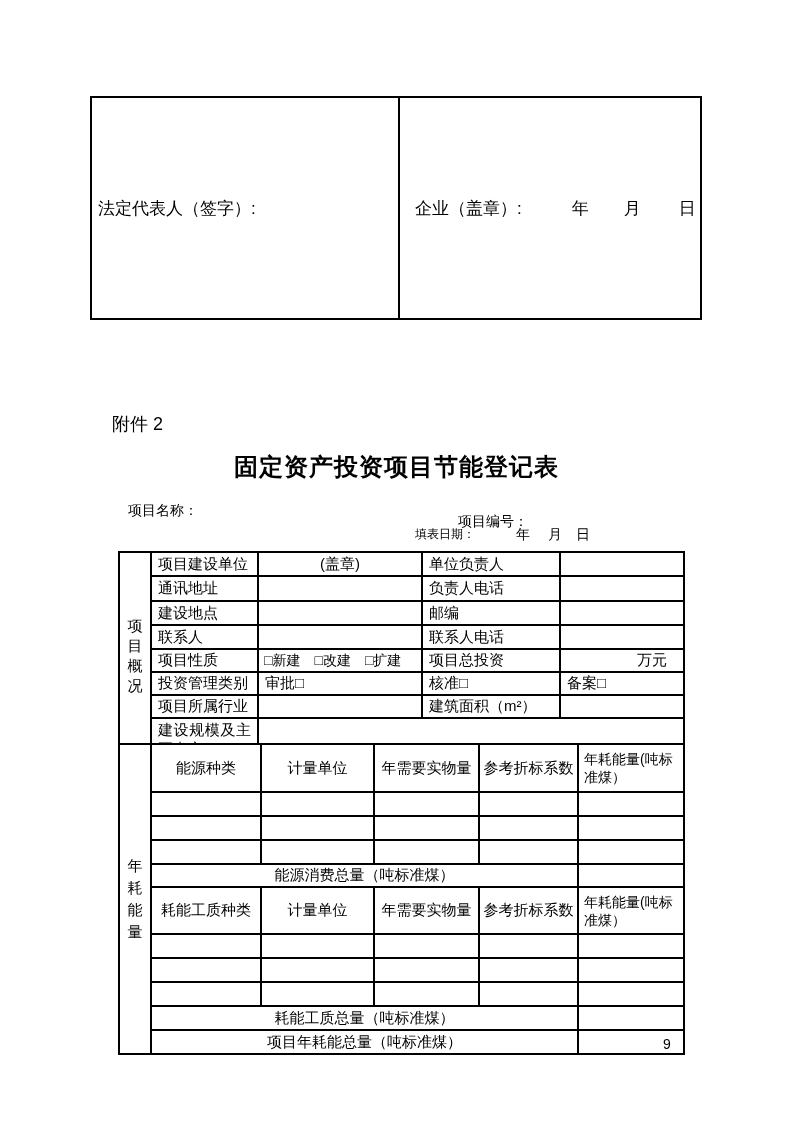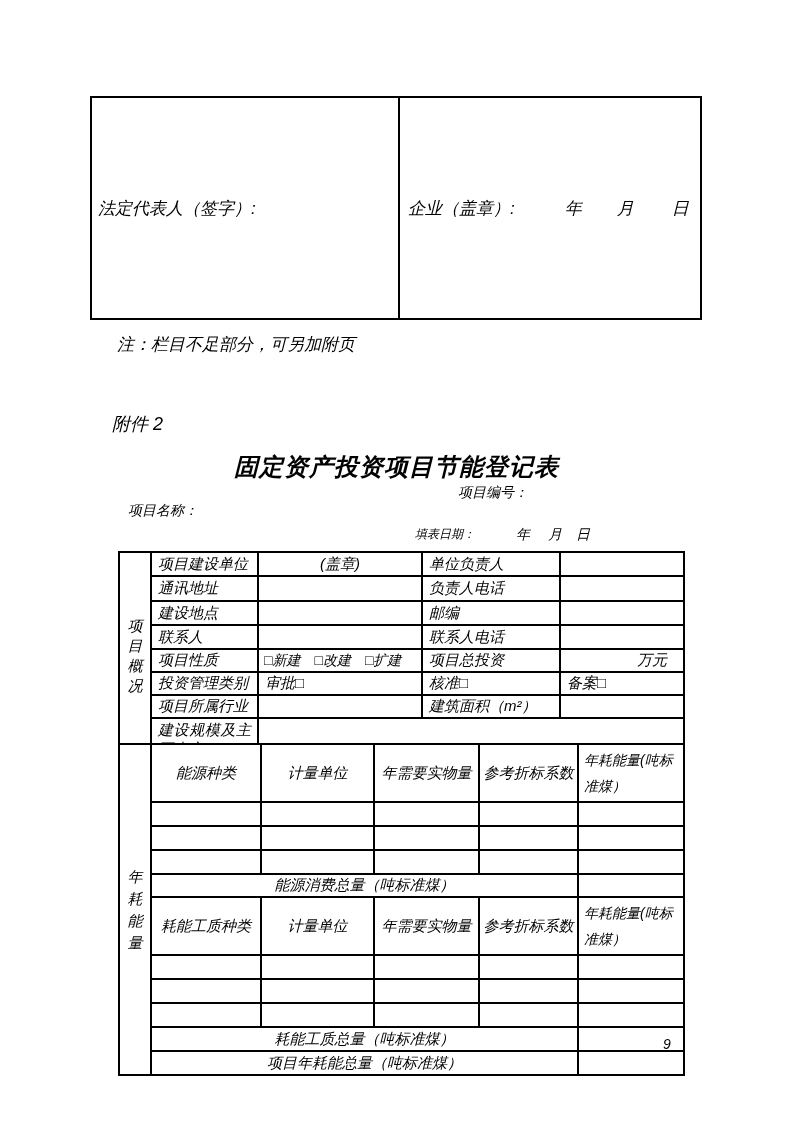--- a/index.html
+++ b/index.html
@@ -1,37 +1,37 @@
 <!DOCTYPE html>
 <html><head>
 <meta charset="utf-8">
 <style>
   html,body { margin:0; padding:0; background:#ffffff; }
   .page {
     position:relative; width:793px; height:1122px; background:#ffffff;
-    font-family:"Liberation Sans", sans-serif; color:#000; overflow:hidden;font-style:italic;
+    font-family:"Liberation Sans", sans-serif; color:#000; overflow:hidden;
     -webkit-font-smoothing:antialiased;
   }
   
   .sig-table {
     position:absolute; left:90px; top:96px; width:612px; height:224px;
     border:2px solid #000; box-sizing:border-box; display:flex;
   }
   .sig-cell { box-sizing:border-box; display:flex; align-items:center; font-size:17px; }
   .sig-left { width:308px; border-right:2px solid #000; padding-left:6px; }
-  .sig-right { flex:1; padding-left:8px;border-radius:27px; }
+  .sig-right { flex:1; padding-left:15px;border-radius:27px; }
   .gap-a { margin-left:50px; }
   .gap-b { margin-left:35px; }
   .gap-c { margin-left:38px; }
 
   .note   { position:absolute; left:117px; top:333px; font-size:17px; }
   .attach { position:absolute; left:112px; top:412px; font-size:18px; }
   .title  { position:absolute; left:0; top:451px; width:100%; text-align:center;
             font-size:24px; font-weight:bold; letter-spacing:1px; }
-  .proj-no   { position:absolute; left:458px; top:484px; font-size:14px; }
+  .proj-no   { position:absolute; left:458px; top:513px; font-size:14px; }
   .proj-name { position:absolute; left:128px; top:502px; font-size:14px; }
   .fill-date { position:absolute; left:415px; top:526px; font-size:12px; }
   .fd { position:absolute; top:526px; font-size:14px; }
   .fd-y { left:516px; } .fd-m { left:548px; } .fd-d { left:576px; }
 
   
   .t { position:absolute; left:118px; border-collapse:collapse; table-layout:fixed;
        background:#fff; }
   .t1 { top:551px; width:565px; }
   .t2 { top:743px; width:565px; }
@@ -40,21 +40,21 @@
   .h21 > td { height:21px; } .h22 > td { height:22px;margin-left:44px; } .h23 > td { height:23px; }
   .h40 > td { height:40px; } .h41 > td { height:41px; } .h42 > td { height:42px; }
 
   .vcell { padding:0 !important; text-align:center; }
   .vtext { display:inline-block; width:16px; word-break:break-all; text-align:center; }
   .v1 { line-height:20px; } .v2 { line-height:22px; }
   .cen { text-align:center; padding:0 !important; }
   .rgt { text-align:right; padding:0 16px 0 6px !important; }
   .sc  { text-align:center; padding:0 !important; }
   .hc  { text-align:center; padding:0 !important; }
-  .hl  { font-size:14px !important; line-height:26px; padding:2px 2px 2px 5px !important; }
+  .hl  { font-size:14px !important; line-height:18px; padding:2px 2px 2px 5px !important; }
   .just { text-align:justify; line-height:19px; padding-right:6px !important; }
   .chk { white-space:nowrap; font-size:14px !important; padding:0 2px 0 5px !important; }
 
   .pageno { position:absolute; left:663px; top:1036px; font-size:14px; }
 </style>
 </head>
 <body>
 
 <div class="page">
 
@@ -63,21 +63,20 @@
       <span>法定代表人（签字）:</span>
     </div>
     <div class="sig-cell sig-right">
       <span>企业（盖章）:</span>
       <span class="gap-a">年</span>
       <span class="gap-b">月</span>
       <span class="gap-c">日</span>
     </div>
   </div>
 
-  <div class="note">注：栏目不足部分，可另加附页</div>
 
   <div class="attach">附件 2</div>
 
   <div class="title">固定资产投资项目节能登记表</div>
 
   <div class="proj-no">项目编号：</div>
   <div class="proj-name">项目名称：</div>
   <div class="fill-date">填表日期：</div>
   <span class="fd fd-y">年</span>
   <span class="fd fd-m">月</span>

